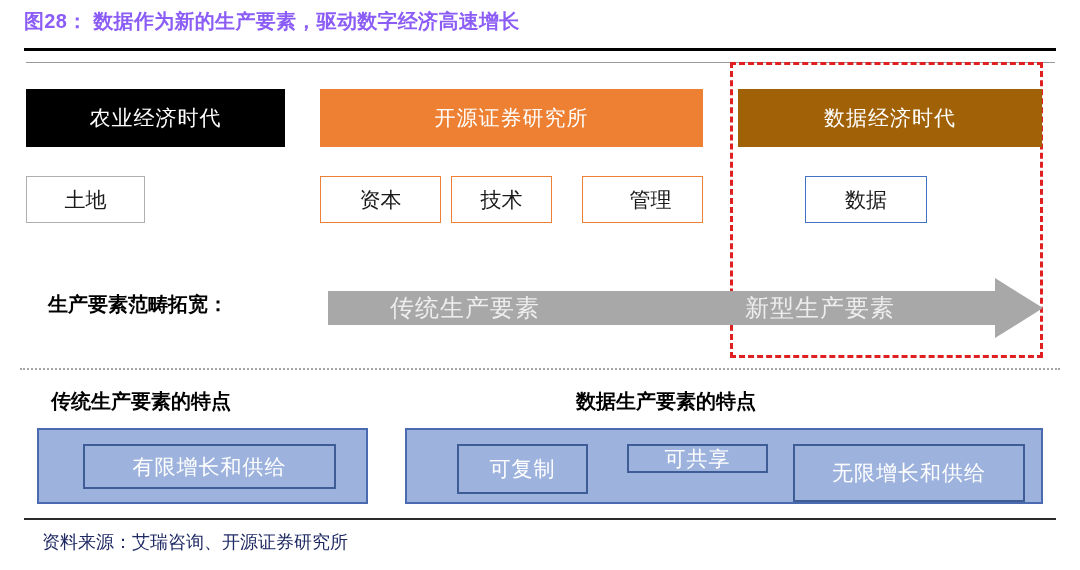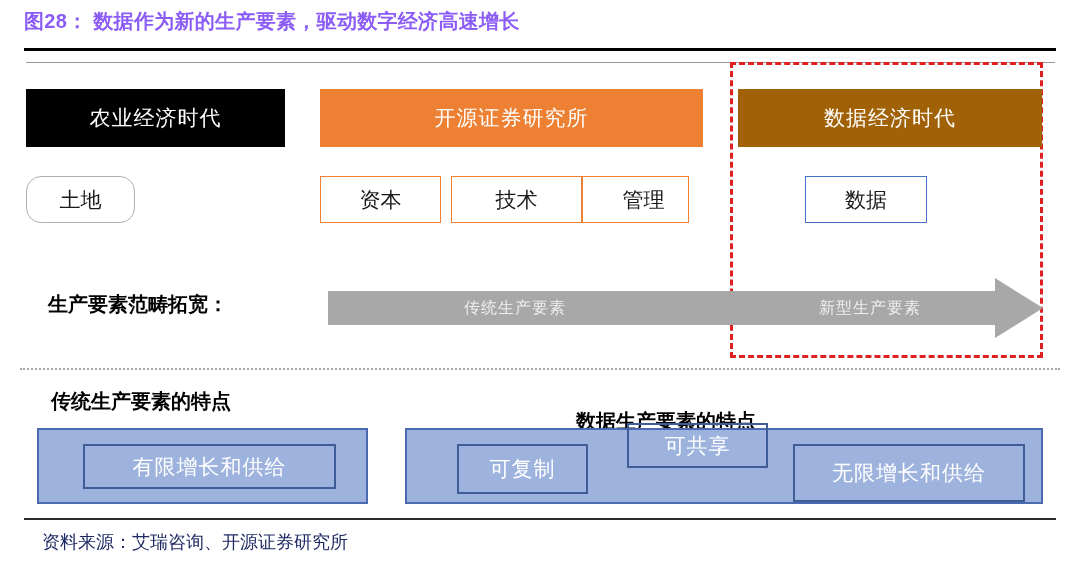--- a/index.html
+++ b/index.html
@@ -35,67 +35,67 @@
   .era-data{left:738px;top:89px;width:304px;background:#a16207;}
 
   
   .factor{
     position:absolute;height:47px;display:flex;align-items:center;justify-content:center;
     font-size:21px;color:#1a1a1a;background:#ffffff;box-sizing:border-box;
   }
   .factor.g{border:1.5px solid #AFAFAF;}
   .factor.o{border:1.5px solid #ED8033;}
   .factor.b{border:1.5px solid #4472C4;}
-  .f-tudi   {left:26px; top:176px;width:109px;border-radius:15px;}
+  .f-tudi   {left:26px; top:176px;width:119px;}
   .f-laodong{left:160px;top:176px;width:125px;}
   .f-ziben  {left:320px;top:176px;width:121px;}
-  .f-jishu  {left:451px;top:176px;width:131px;}
-  .f-guanli {left:582px;top:176px;width:107px;padding-left:16px;}
+  .f-jishu  {left:451px;top:176px;width:101px;}
+  .f-guanli {left:582px;top:176px;width:121px;padding-left:16px;}
   .f-shuju  {left:805px;top:176px;width:122px;}
 
   
   .broaden-label{
     position:absolute;left:48px;top:291px;
     font-size:20px;font-weight:bold;color:#000000;white-space:nowrap;
   }
   .arrow{position:absolute;left:328px;top:278px;width:715px;height:60px;}
   .arrow svg{display:block;}
   .arrow-txt{
-    position:absolute;top:278px;height:60px;display:flex;align-items:center;justify-content:center;
-    color:#EDEDED;font-size:16px;letter-spacing:1px;
+    position:absolute;top:278px;height:60px;display:flex;align-items:center;justify-content:flex-start;
+    color:#EDEDED;font-size:24px;letter-spacing:1px;
   }
   .arrow-txt.t1{left:390px;width:250px;}
   .arrow-txt.t2{left:745px;width:250px;}
 
   .dotted-sep{
     position:absolute;left:20px;top:368px;width:1040px;height:0;
     border-top:2px dotted #A6A6A6;
   }
 
   
   .feat-head{
     position:absolute;font-size:20px;font-weight:bold;color:#000000;white-space:nowrap;
   }
   .feat-head.h1{left:51px;top:388px;}
-  .feat-head.h2{left:576px;top:388px;margin-top:20px;}
+  .feat-head.h2{left:576px;top:388px;}
 
   .panel{
     position:absolute;background:#9DB3DE;border:2px solid #4A6BAF;box-sizing:border-box;
   }
   .panel.p1{left:37px;top:428px;width:331px;height:76px;}
   .panel.p2{left:405px;top:428px;width:638px;height:76px;}
 
   .chip{
     position:absolute;display:flex;align-items:center;justify-content:center;
     border:2px solid #3E5C96;box-sizing:border-box;background:transparent;
     color:#ffffff;font-size:21px;letter-spacing:1px;
   }
   .c-limited  {left:83px; top:444px;width:253px;height:45px;}
   .c-copy     {left:457px;top:444px;width:131px;height:50px;}
-  .c-share    {left:627px;top:423px;width:141px;height:45px;}
+  .c-share    {left:627px;top:444px;width:141px;height:29px;}
   .c-unlimited{left:793px;top:444px;width:232px;height:58px;}
 
   
   .rule-foot{position:absolute;left:24px;top:518px;width:1032px;height:2px;background:#2b2b2b;}
   .source{
     position:absolute;left:42px;top:530px;
     font-family:"Liberation Serif","DejaVu Serif",serif;
     font-size:18px;color:#1F2A63;white-space:nowrap;
   }
 </style>

